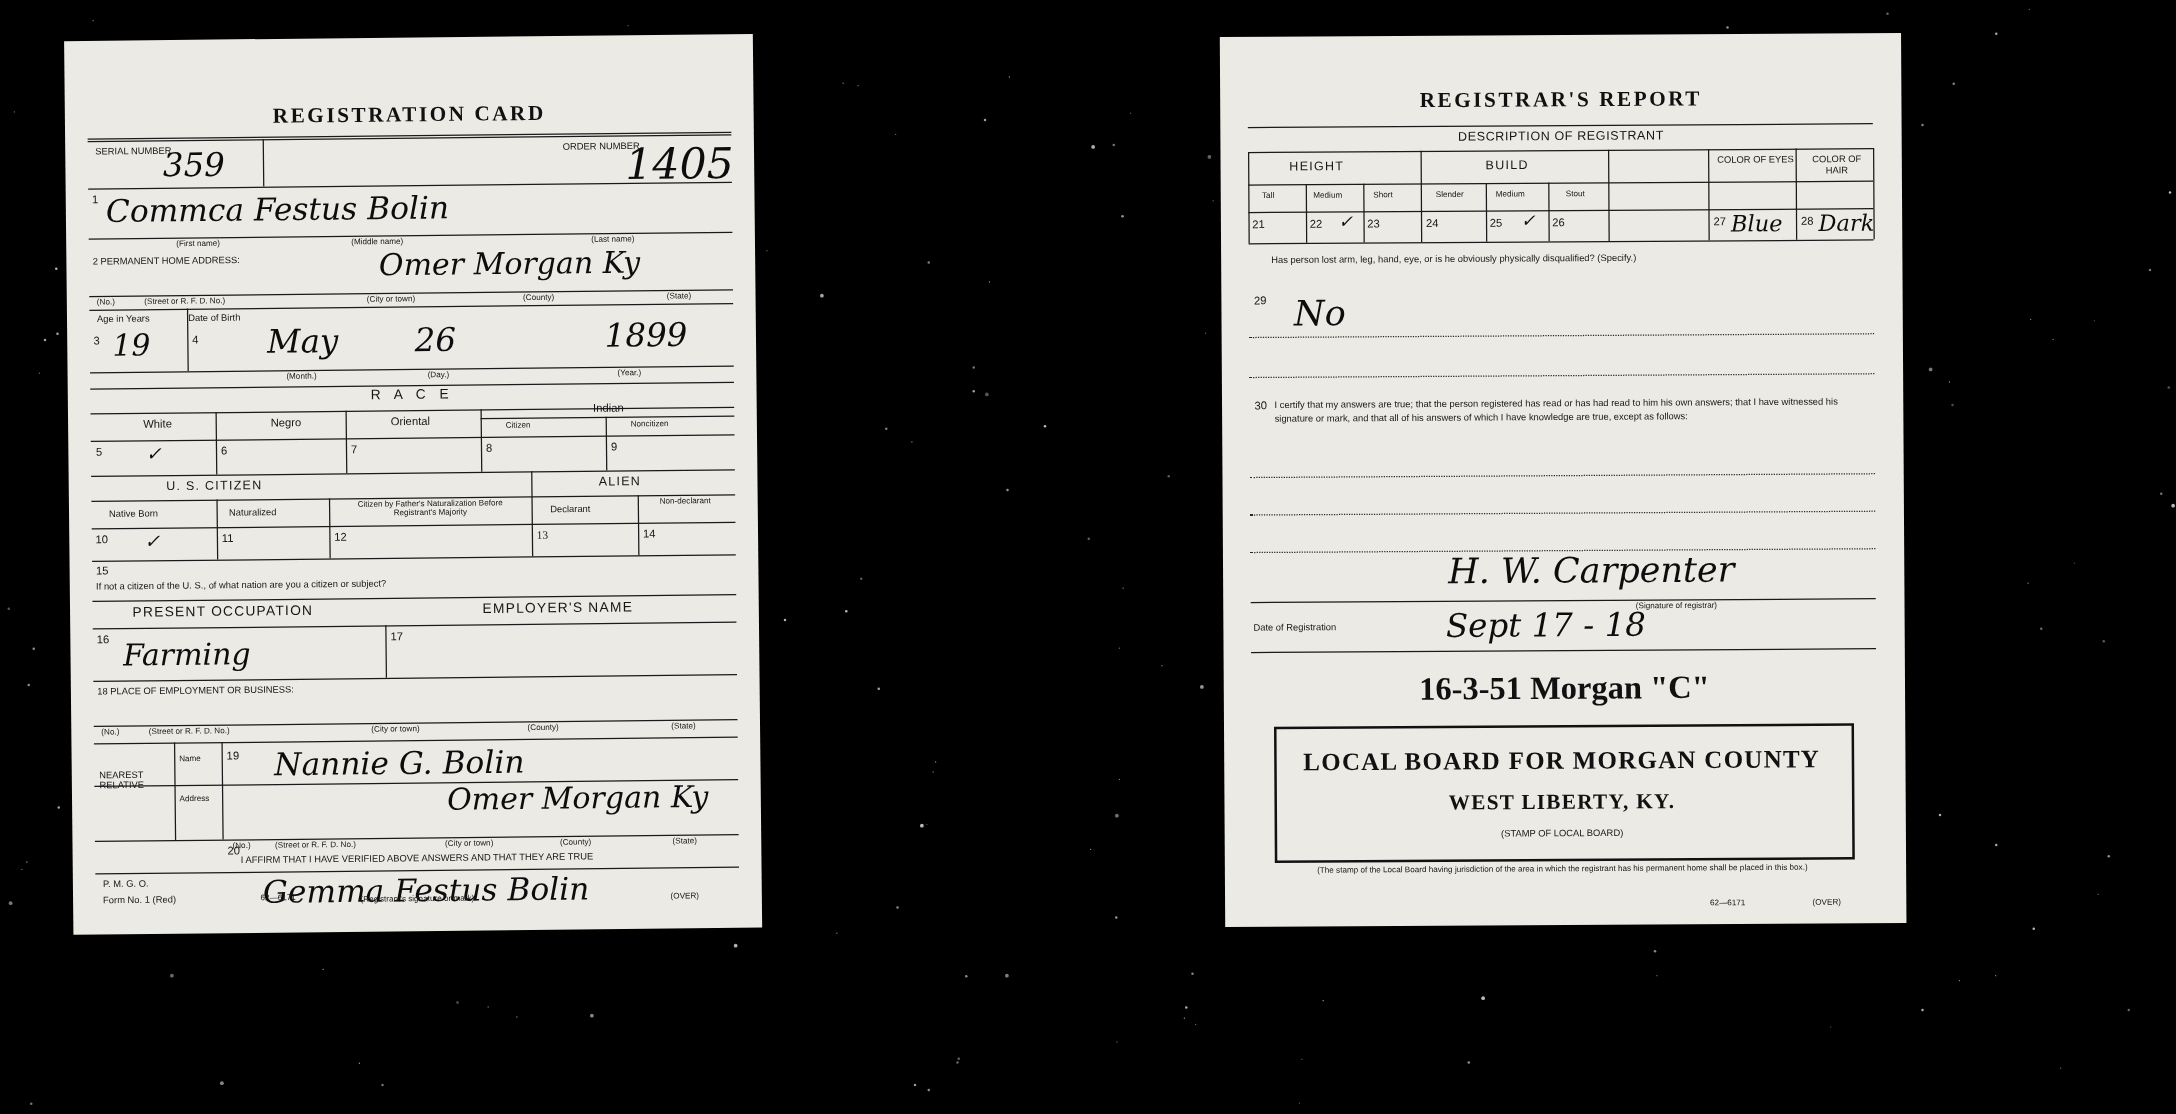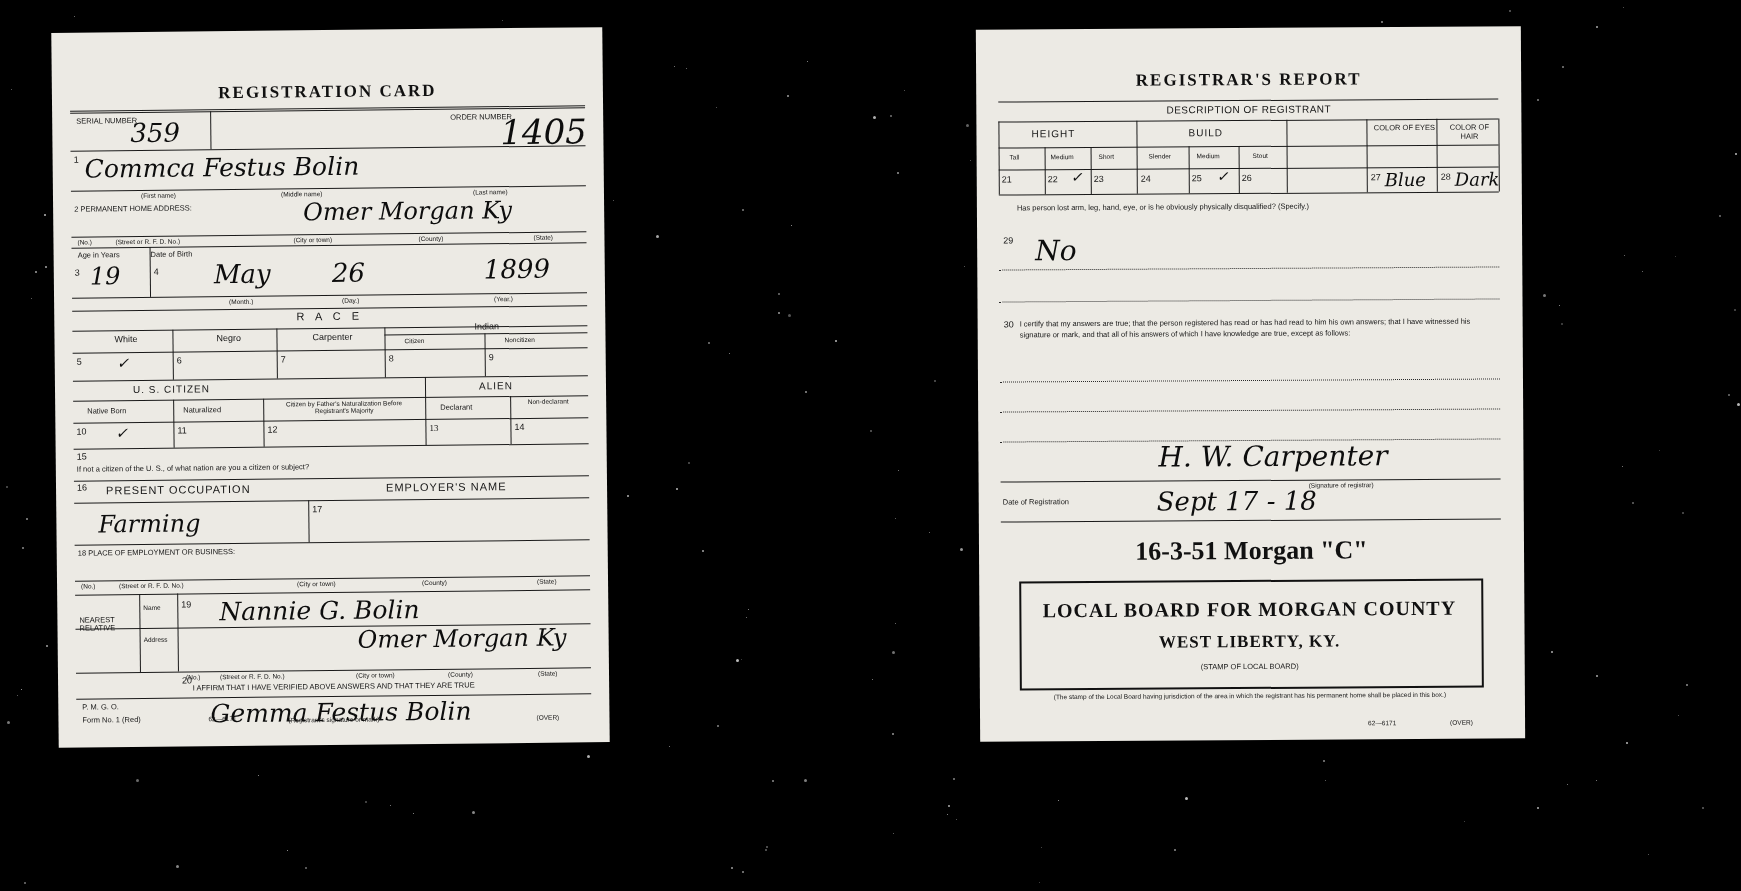--- a/index.html
+++ b/index.html
@@ -283,21 +283,21 @@
     <div class="hline" style="left:18px;top:265px;width:515px;"></div>
     <div class="lbl lbl-xs" style="left:175px;top:267px;">(Month.)</div>
     <div class="lbl lbl-xs" style="left:288px;top:267px;">(Day.)</div>
     <div class="lbl lbl-xs" style="left:440px;top:267px;">(Year.)</div>
 
     <div class="hline" style="left:18px;top:278px;width:515px;"></div>
     <div class="lbl" style="left:0;top:280px;width:551px;text-align:center;letter-spacing:4px;font-size:11px;">R A C E</div>
     <div class="hline" style="left:18px;top:298px;width:515px;"></div>
     <div class="lbl" style="left:60px;top:302px;">White</div>
     <div class="lbl" style="left:162px;top:302px;">Negro</div>
-    <div class="lbl" style="left:258px;top:302px;">Carpenter</div>
+    <div class="lbl" style="left:258px;top:302px;">Oriental</div>
     <div class="lbl" style="left:420px;top:293px;">Indian</div>
     <div class="hline" style="left:330px;top:305px;width:203px;"></div>
     <div class="lbl lbl-xs" style="left:350px;top:308px;">Citizen</div>
     <div class="lbl lbl-xs" style="left:450px;top:308px;">Noncitizen</div>
     <div class="hline" style="left:18px;top:320px;width:515px;"></div>
     <div class="vline" style="left:118px;top:298px;height:50px;"></div>
     <div class="vline" style="left:222px;top:298px;height:50px;"></div>
     <div class="vline" style="left:330px;top:298px;height:50px;"></div>
     <div class="vline" style="left:430px;top:305px;height:43px;"></div>
     <div class="num" style="left:22px;top:324px;">5</div>
@@ -330,21 +330,21 @@
     <div class="hline" style="left:18px;top:416px;width:515px;"></div>
 
     <div class="num" style="left:21px;top:419px;">15</div>
     <div class="lbl lbl-sm" style="left:21px;top:432px;">If not a citizen of the U. S., of what nation are you a citizen or subject?</div>
     <div class="hline" style="left:18px;top:448px;width:515px;"></div>
 
     <div class="lbl" style="left:50px;top:452px;font-size:11px;letter-spacing:1px;">PRESENT OCCUPATION</div>
     <div class="lbl" style="left:330px;top:452px;font-size:11px;letter-spacing:1px;">EMPLOYER'S NAME</div>
     <div class="hline" style="left:18px;top:470px;width:515px;"></div>
     <div class="vline" style="left:252px;top:470px;height:42px;"></div>
-    <div class="num" style="left:21px;top:450px;text-align:center;">16</div>
+    <div class="num" style="left:21px;top:474px;text-align:center;">16</div>
     <div class="num" style="left:256px;top:474px;">17</div>
     <div class="hand" style="left:42px;top:478px;font-size:24px;">Farming</div>
     <div class="hline" style="left:18px;top:512px;width:515px;"></div>
 
     <div class="lbl lbl-sm" style="left:21px;top:516px;">18  PLACE OF EMPLOYMENT OR BUSINESS:</div>
     <div class="hline" style="left:18px;top:548px;width:515px;"></div>
     <div class="lbl lbl-xs" style="left:24px;top:550px;">(No.)</div>
     <div class="lbl lbl-xs" style="left:62px;top:550px;">(Street or R. F. D. No.)</div>
     <div class="lbl lbl-xs" style="left:240px;top:550px;">(City or town)</div>
     <div class="lbl lbl-xs" style="left:365px;top:550px;">(County)</div>

